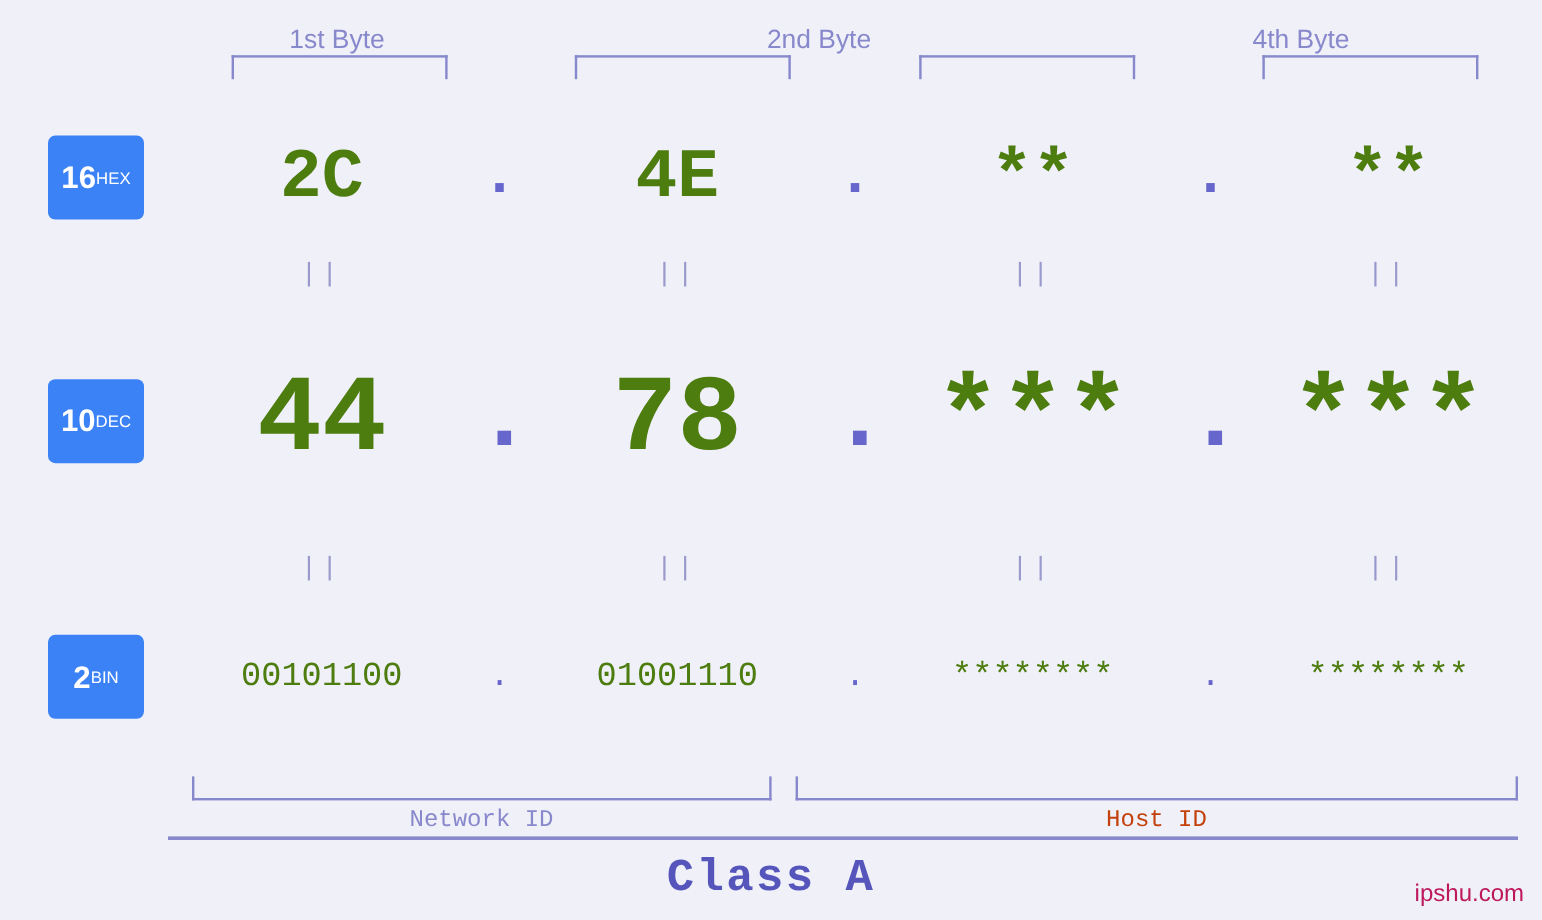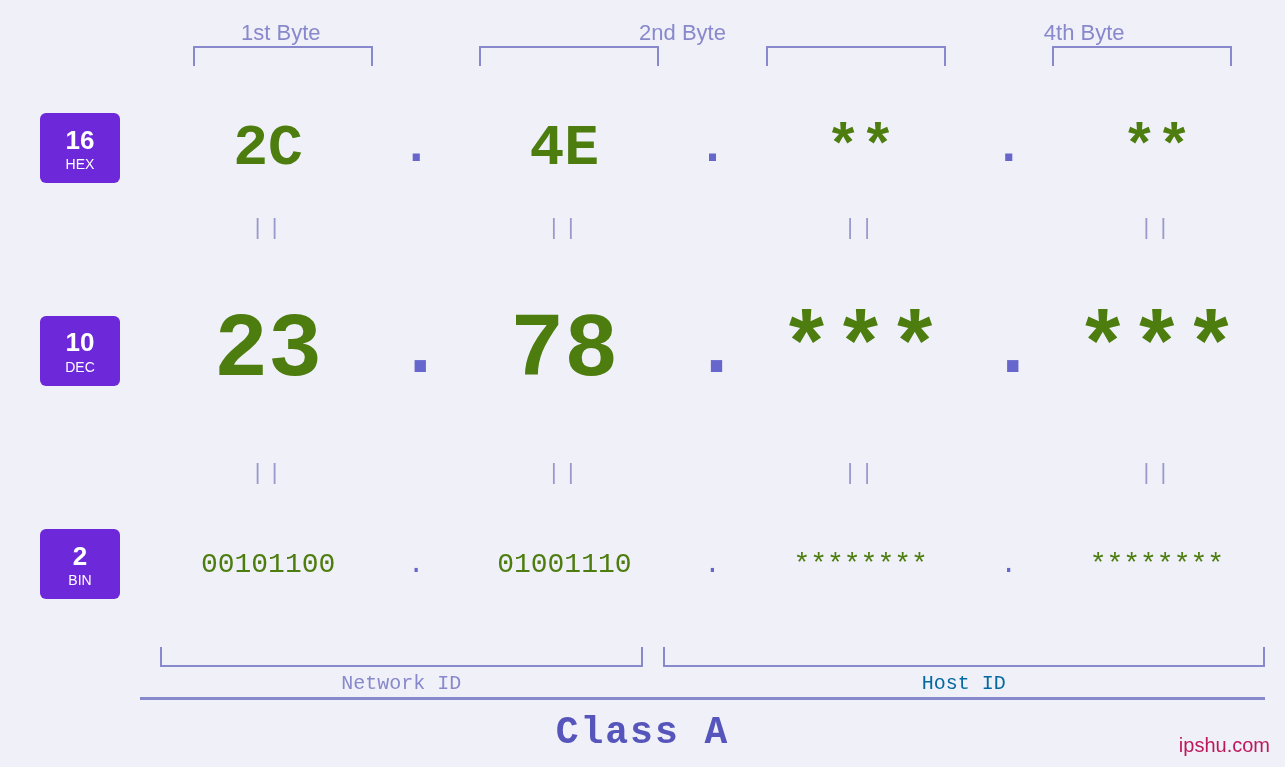--- a/index.html
+++ b/index.html
@@ -57,27 +57,27 @@
     }
 
     .bracket {
       width: 180px;
       height: 20px;
       border: 2.5px solid #8888cc;
       border-bottom: none;
     }
 
     .base-badge {
-      background-color: #6d28d9;
+      background-color: #3b82f6;
       color: white;
       border-radius: 6px;
       width: 80px;
       height: 70px;
       display: flex;
-      flex-direction: column;
+      flex-direction: row;
       align-items: center;
       justify-content: center;
       font-family: Arial, sans-serif;
       margin-left: 20px;
     }
 
     .base-num {
       font-size: 26px;
       font-weight: bold;
       line-height: 1.2;
@@ -173,21 +173,21 @@
       color: #8888cc;
       font-size: 20px;
     }
 
     .id-label-host {
       position: absolute;
       left: calc(50% + 20px);
       right: 20px;
       bottom: 2px;
       text-align: center;
-      color: #0369a1;
+      color: #c2410c;
       font-size: 20px;
     }
 
     .class-label {
       color: #5555bb;
       font-size: 38px;
       font-weight: bold;
       letter-spacing: 2px;
       font-family: 'Courier New', Courier, monospace;
     }
@@ -297,21 +297,21 @@
   </div>
 
   <div class="combined-row" style="flex:2">
     <div class="badge-cell">
       <div class="base-badge">
         <span class="base-num">10</span>
         <span class="base-label">DEC</span>
       </div>
     </div>
     <div class="values-cell">
-      <span class="byte-value dec-val">23</span>
+      <span class="byte-value dec-val">44</span>
       <span class="dot-sep dec-dot">.</span>
       <span class="byte-value dec-val">78</span>
       <span class="dot-sep dec-dot">.</span>
       <span class="byte-value dec-val">***</span>
       <span class="dot-sep dec-dot">.</span>
       <span class="byte-value dec-val">***</span>
     </div>
   </div>
 
   <div class="eq-separator-row">

